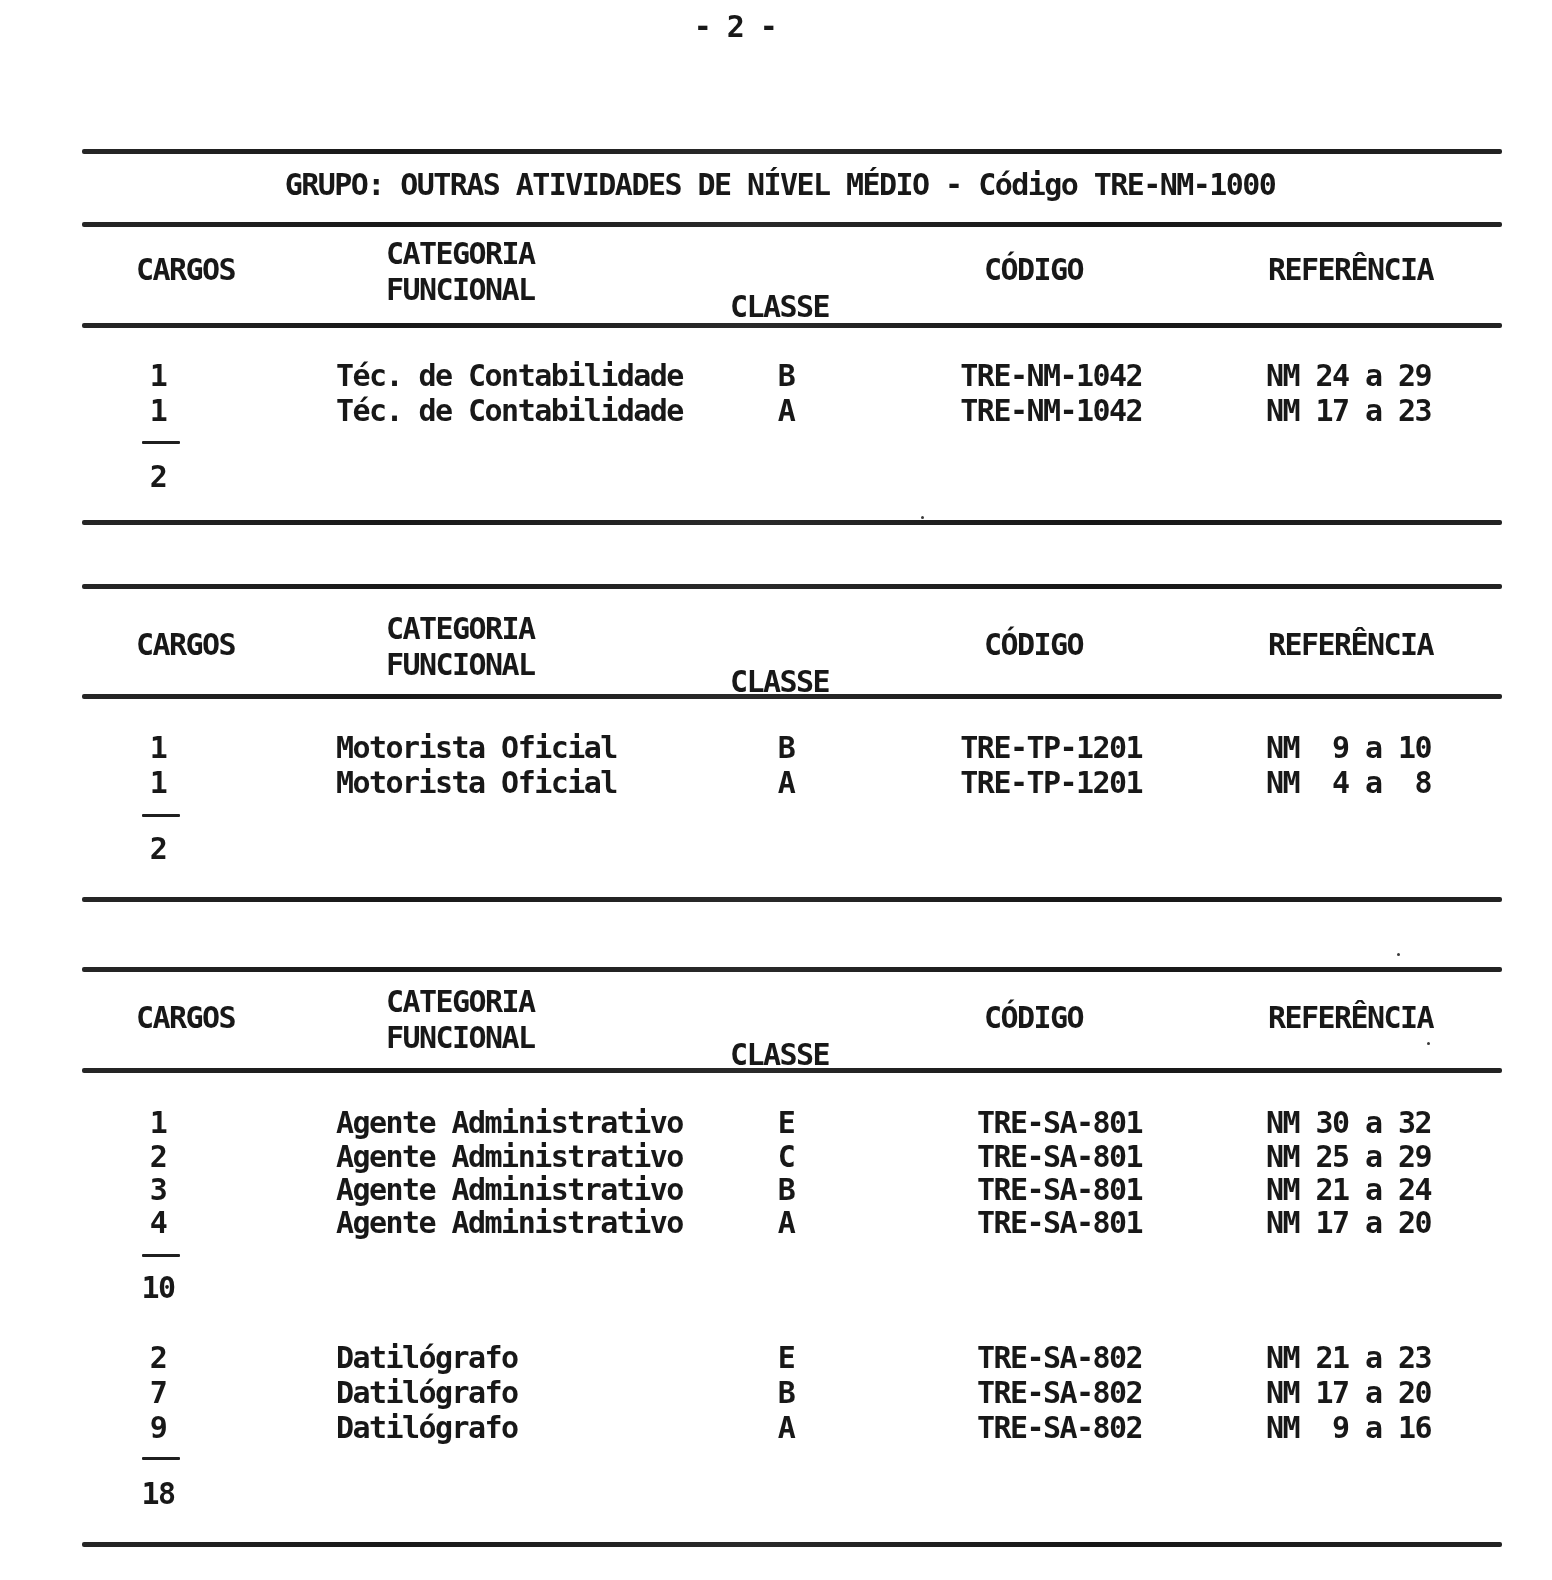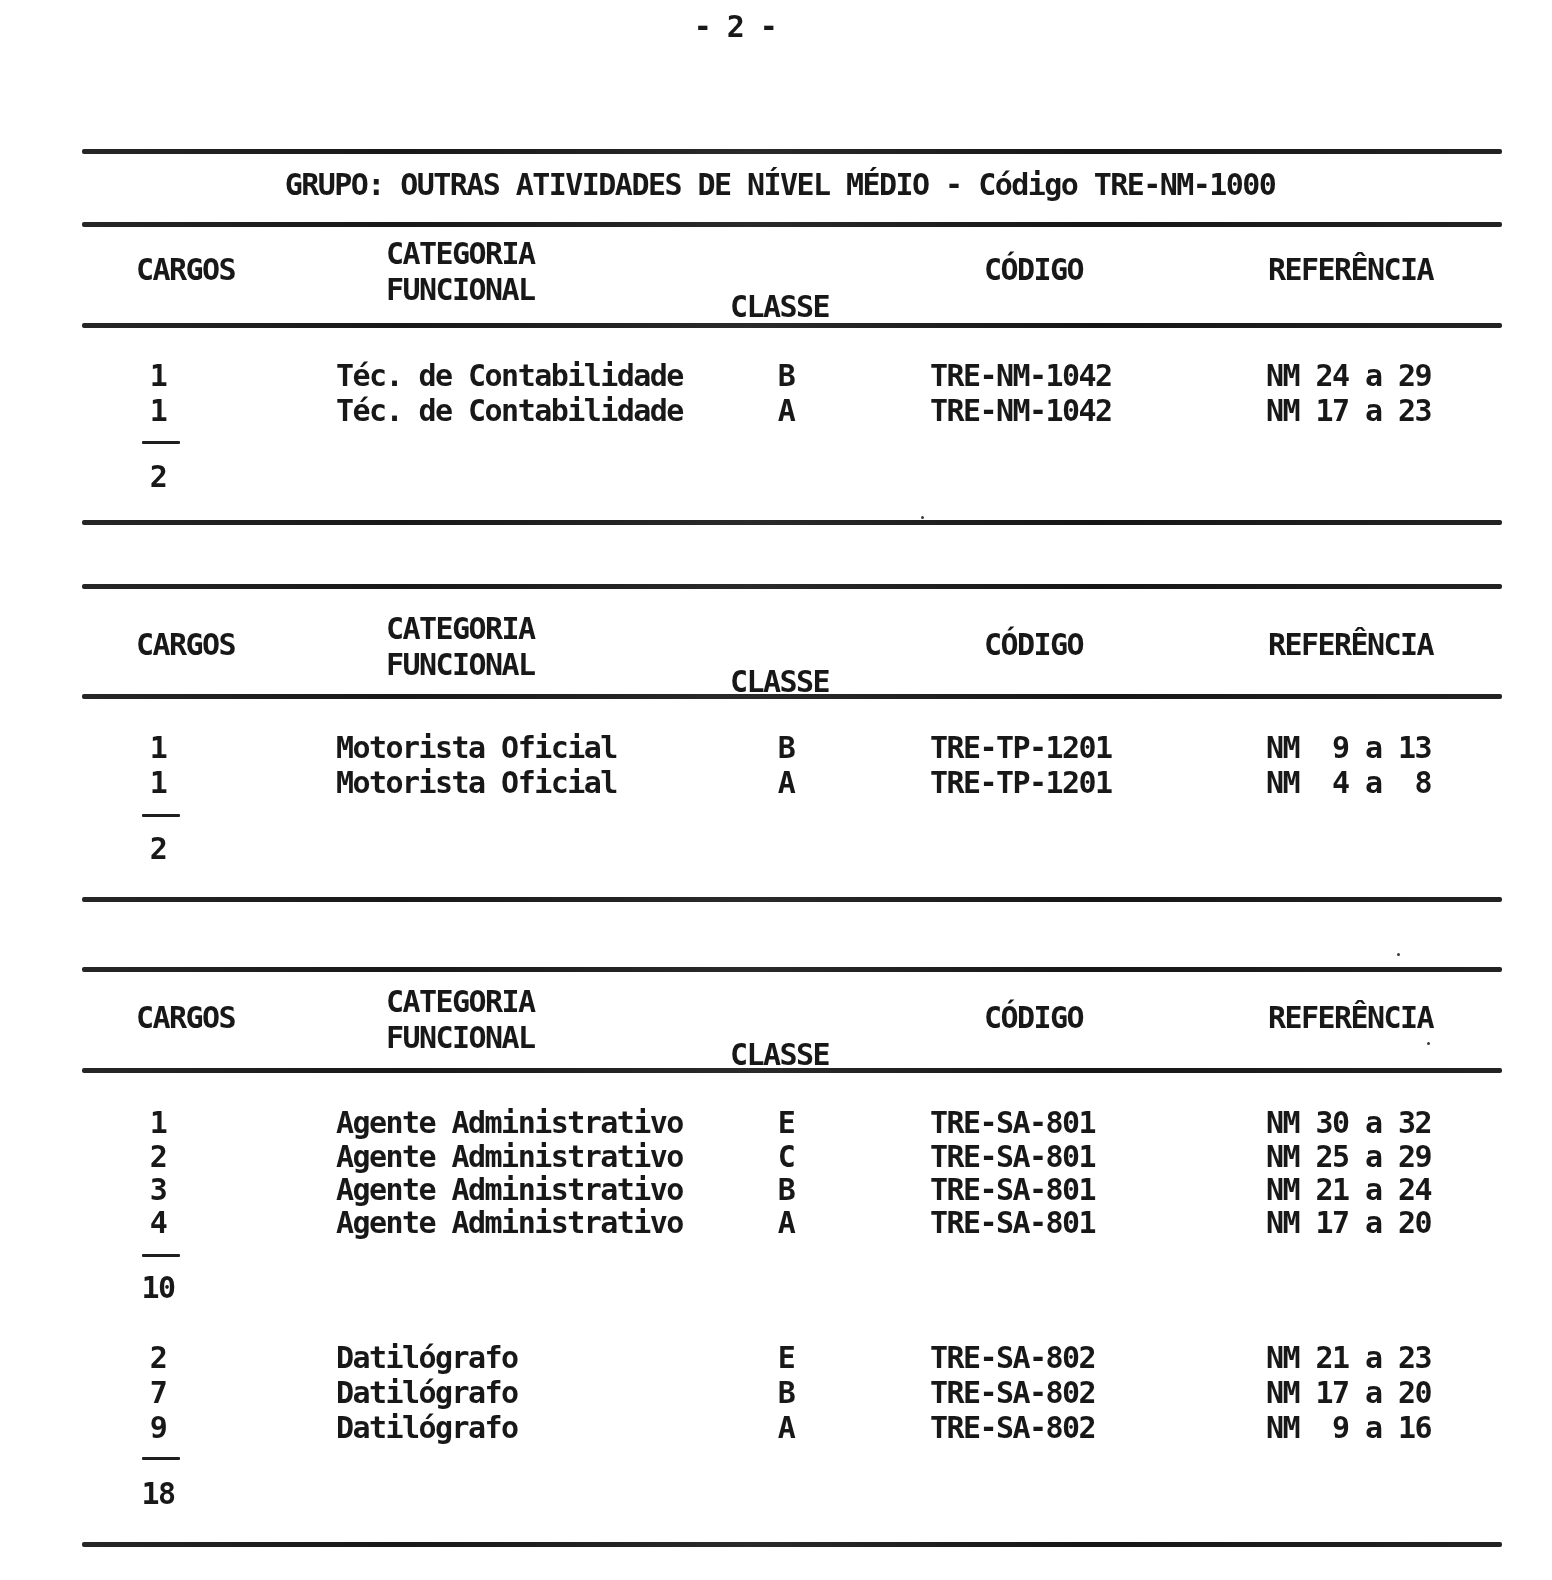--- a/index.html
+++ b/index.html
@@ -22,21 +22,21 @@
   .h-cargos{left:136px;top:16px;}
   .h-cat{left:386px;top:0;}
   .h-cat .line{display:block;line-height:36px;}
   .h-classe{left:730px;top:16px;margin-top:37px;}
   .h-cod{left:984px;top:16px;}
   .h-ref{left:1268px;top:16px;}
   .trow{position:absolute;left:0;width:100%;height:36px;}
   .c-cargo{left:98px;width:120px;text-align:center;}
   .c-cat{left:336px;}
   .c-classe{left:730px;width:112px;text-align:center;}
-  .c-cod{left:930px;width:212px;text-align:left;}
+  .c-cod{left:930px;width:212px;text-align:right;}
   .c-ref{left:1266px;}
   .sumline{position:absolute;left:142px;width:38px;height:3px;background:#1f1f1f;border-radius:1px;}
   .speck{position:absolute;width:3px;height:3px;background:#3a3a3a;border-radius:50%;}
 </style>
 </head>
 <body>
 
 <div class="page">
 
   <div class="t" style="left:600px;width:270px;text-align:center;top:9px">- 2 -</div>
@@ -83,21 +83,21 @@
     <span class="t h-cod">CÓDIGO</span>
     <span class="t h-ref">REFERÊNCIA</span>
   </div>
   <div class="rule" style="top:694px"></div>
 
   <div class="trow" style="top:730px">
     <span class="t c-cargo">1</span>
     <span class="t c-cat">Motorista Oficial</span>
     <span class="t c-classe">B</span>
     <span class="t c-cod">TRE-TP-1201</span>
-    <span class="t c-ref">NM  9 a 13</span>
+    <span class="t c-ref">NM  9 a 10</span>
   </div>
   <div class="trow" style="top:765px">
     <span class="t c-cargo">1</span>
     <span class="t c-cat">Motorista Oficial</span>
     <span class="t c-classe">A</span>
     <span class="t c-cod">TRE-TP-1201</span>
     <span class="t c-ref">NM  4 a  8</span>
   </div>
   <div class="sumline" style="top:814px"></div>
   <div class="trow" style="top:831px">

